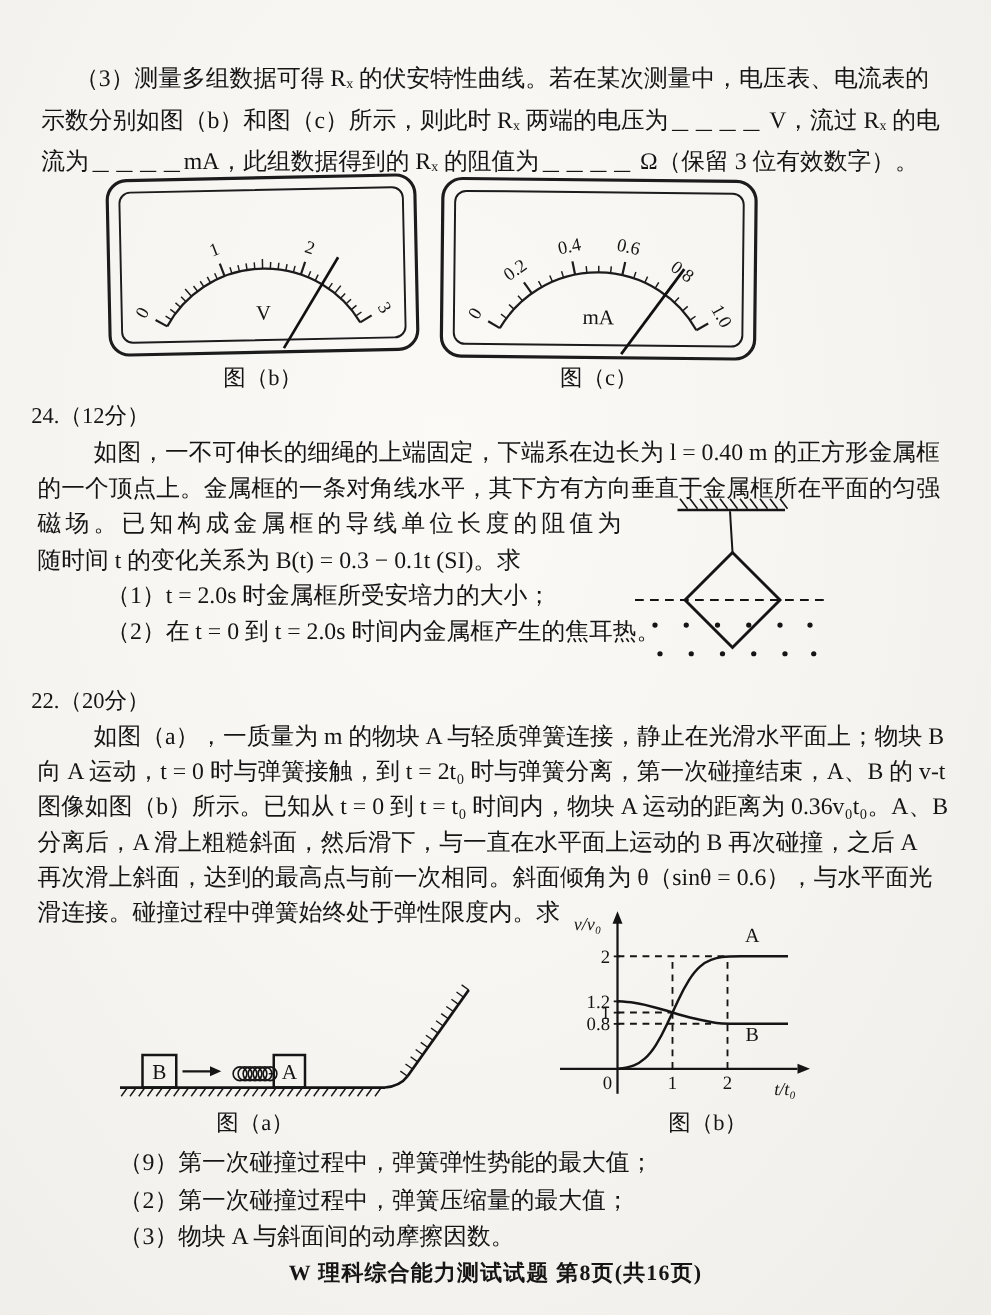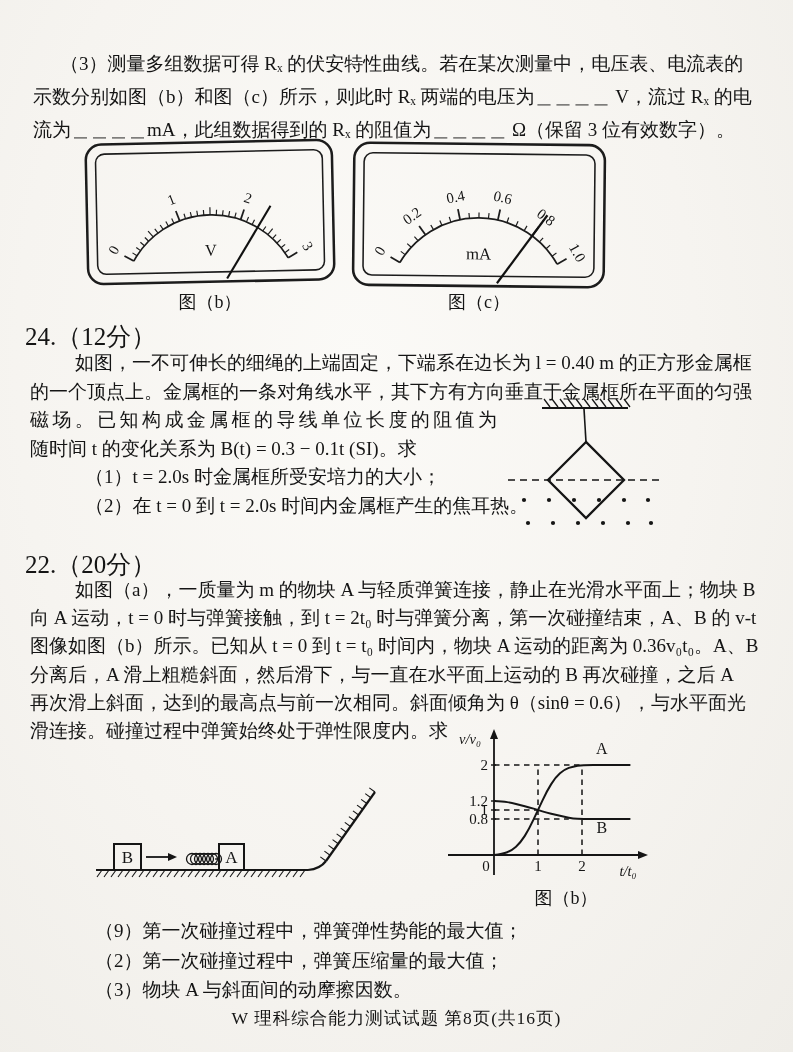--- a/index.html
+++ b/index.html
@@ -12,27 +12,27 @@
     color:#151515;
     overflow:hidden;
   }
   .para{position:absolute;font-size:19px;}
   .ln{white-space:nowrap;}
   .indent{text-indent:45px;}
   .indent27{text-indent:27px;}
   .spread{letter-spacing:3.4px;}
   .pad10{padding-left:10px;}
   .pad55{padding-left:55px;}
-  .qnum{position:absolute;font-size:25px;white-space:nowrap;font-family:Liberation Serif, serif;}
+  .qnum{position:absolute;font-size:18px;white-space:nowrap;font-family:Liberation Serif, serif;}
   .cap{position:absolute;font-size:18px;text-align:center;white-space:nowrap;}
   .meterBox{position:absolute;}
   svg{display:block;}
   .footer{
     position:absolute;left:0;top:1006px;width:100%;
-    text-align:center;font-size:17.5px;font-weight:normal;letter-spacing:1px;
+    text-align:center;font-size:17.5px;font-weight:bold;letter-spacing:1px;
   }
 </style>
 </head>
 <body>
 
 <div class="page">
 
   <div class="para" style="left:33px;top:47px;width:730px;line-height:33px">
     <div class="ln indent27">（3）测量多组数据可得 Rₓ 的伏安特性曲线。若在某次测量中，电压表、电流表的</div>
     <div class="ln">示数分别如图（b）和图（c）所示，则此时 Rₓ 两端的电压为＿＿＿＿ V，流过 Rₓ 的电</div>
@@ -228,20 +228,21 @@
       <circle cx="116" cy="81" r="5.5" fill="none" stroke="#151515" stroke-width="1.3"></circle>
       <circle cx="120" cy="81" r="5.5" fill="none" stroke="#151515" stroke-width="1.3"></circle>
       <circle cx="124" cy="81" r="5.5" fill="none" stroke="#151515" stroke-width="1.3"></circle>
       <circle cx="128" cy="81" r="5.5" fill="none" stroke="#151515" stroke-width="1.3"></circle>
       <circle cx="132" cy="81" r="5.5" fill="none" stroke="#151515" stroke-width="1.3"></circle>
       <circle cx="136" cy="81" r="5.5" fill="none" stroke="#151515" stroke-width="1.3"></circle>
       <line x1="135" y1="81" x2="139" y2="81" stroke="#151515" stroke-width="1.3"></line>
       <rect x="139" y="66" width="25" height="26" fill="none" stroke="#151515" stroke-width="2"></rect>
       <text x="151.5" y="85" font-size="17" fill="#151515" font-family="Liberation Serif, DejaVu Serif, serif" text-anchor="middle">A</text>
     </svg>
+  <div class="cap" style="left:119px;top:886px;width:170px">图（a）</div>
 
   <svg style="position:absolute;left:432px;top:727px" width="232" height="158" viewBox="0 0 232 158" id="graph">
       <line x1="16" y1="128" x2="206" y2="128" stroke="#151515" stroke-width="1.8"></line>
       <polygon points="206,124 216,128 206,132" fill="#151515"></polygon>
       <line x1="62" y1="148" x2="62" y2="10" stroke="#151515" stroke-width="1.8"></line>
       <polygon points="58,12 62,2 66,12" fill="#151515"></polygon>
       <text x="38" y="17" font-size="14.5" fill="#151515" font-family="Liberation Serif, DejaVu Serif, serif" text-anchor="middle" font-style="italic">v/v₀</text>
       <text x="196" y="149" font-size="14.5" fill="#151515" font-family="Liberation Serif, DejaVu Serif, serif" text-anchor="middle" font-style="italic">t/t₀</text>
       <text x="54" y="144" font-size="15" fill="#151515" font-family="Liberation Serif, DejaVu Serif, serif" text-anchor="middle">0</text>
       <line x1="59" y1="38" x2="64" y2="38" stroke="#151515" stroke-width="1.4"></line>

